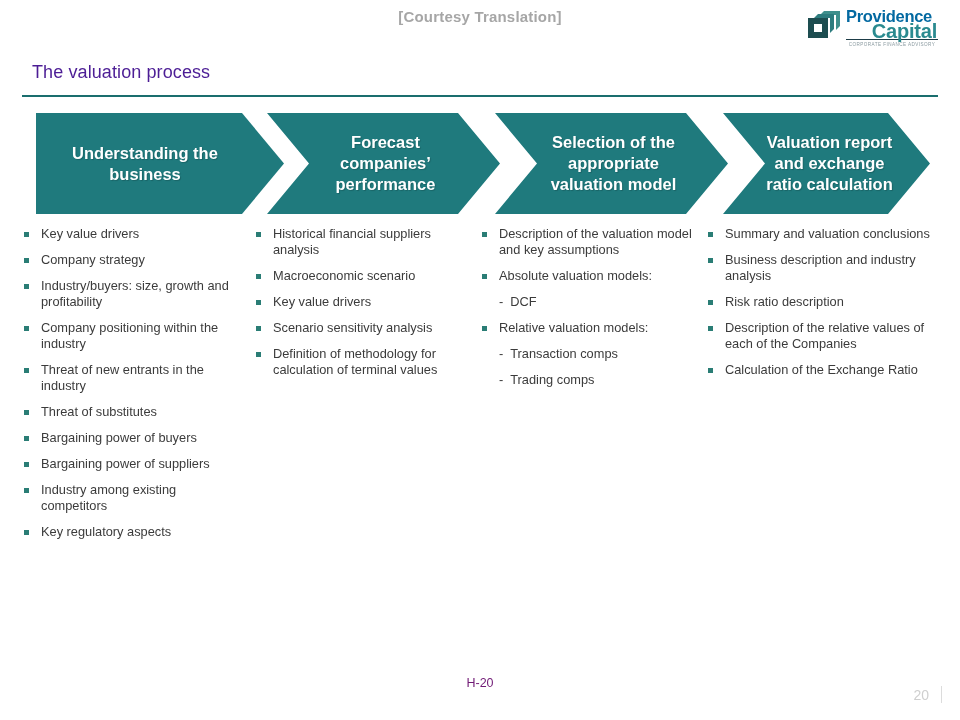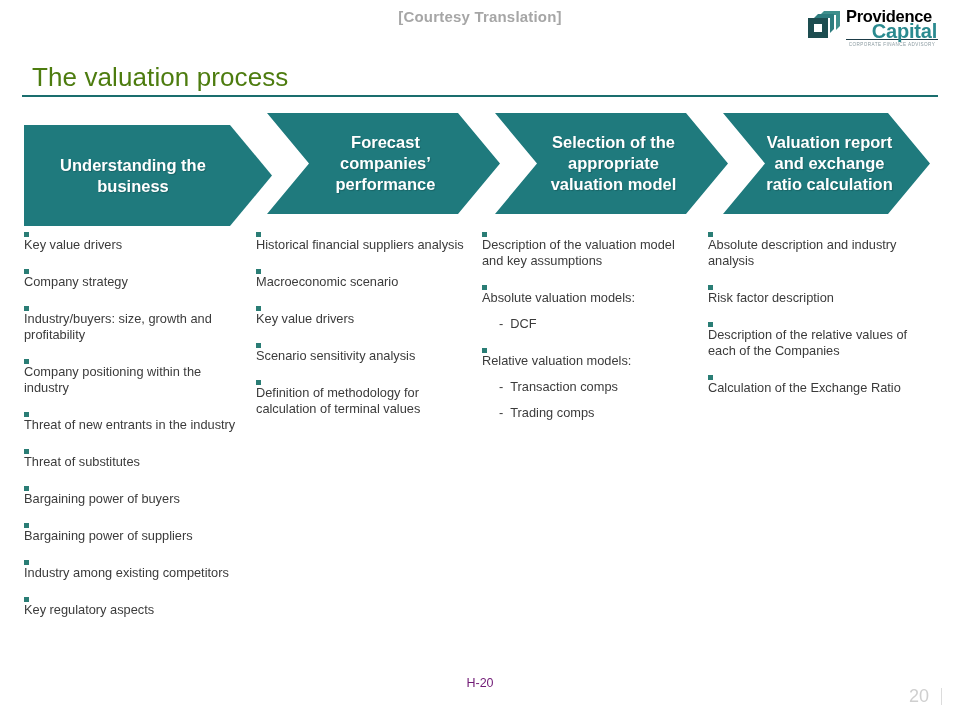--- a/index.html
+++ b/index.html
@@ -44,21 +44,21 @@
   }
   .logo-text {
     position: absolute;
     left: 40px;
     top: 0;
     width: 92px;
   }
   .logo-word-providence {
     font-size: 16.5px;
     font-weight: bold;
-    color: #000000;
+    color: #0369a1;
     line-height: 15px;
     letter-spacing: -0.3px;
     display: block;
   }
   .logo-word-capital {
     font-size: 20px;
     font-weight: bold;
     color: #2a8a8f;
     line-height: 14px;
     letter-spacing: -0.2px;
@@ -78,22 +78,22 @@
     display: block;
     text-align: center;
     white-space: nowrap;
   }
 
   
   .slide-title {
     position: absolute;
     left: 32px;
     top: 62px;
-    font-size: 26px;
-    color: #4d7c0f;
+    font-size: 18px;
+    color: #4c1d95;
     letter-spacing: 0.1px;
   }
   .title-rule {
     position: absolute;
     left: 22px;
     top: 95px;
     width: 916px;
     height: 2px;
     background: #1a6e6e;
   }
@@ -118,24 +118,23 @@
   }
   .chev-label {
     color: #ffffff;
     font-size: 16.5px;
     font-weight: bold;
     text-align: center;
     line-height: 21px;
     text-shadow: 1px 1px 1px rgba(0,0,0,0.18);
   }
   .chev-1 {
-    left: 0;
+    left: 12px;
     width: 248px;
     clip-path: polygon(0 0, 206px 0, 248px 50.5px, 206px 101px, 0 101px);
-    margin-top: 12px;
   }
   .chev-1 .chev-label { padding-right: 30px; }
   .chev-2 {
     left: 243px;
     width: 233px;
     clip-path: polygon(0 0, 191px 0, 233px 50.5px, 191px 101px, 0 101px, 42px 50.5px);
   }
   .chev-2 .chev-label { padding-left: 30px; padding-right: 26px; }
   .chev-3 {
     left: 471px;
@@ -164,21 +163,20 @@
   }
   .col-1 { width: 232px; }
   .col-2 { width: 226px; }
   .col-3 { width: 226px; }
   .col-4 { width: 236px; }
 
   .bullet-item {
     display: flex;
     align-items: flex-start;
     margin-bottom: 10px;
-    flex-direction: column;
   }
   .bullet-marker {
     flex: 0 0 auto;
     width: 5px;
     height: 5px;
     background: #2a7d75;
     margin-top: 6px;
     margin-right: 12px;
   }
   .bullet-text {
@@ -210,21 +208,21 @@
     text-align: center;
     font-size: 12.5px;
     color: #701a75;
   }
   .page-number-group {
     position: absolute;
     right: 18px;
     top: 686px;
     display: flex;
     align-items: center;
-    font-size: 18px;
+    font-size: 14px;
     color: #cfcfcf;
   }
   .page-number { margin-right: 12px; }
   .page-divider {
     width: 1px;
     height: 17px;
     background: #dcdcdc;
   }
 </style>
 </head>
@@ -352,25 +350,29 @@
         <span class="bullet-text">Transaction comps</span>
       </div>
       <div class="subbullet-item">
         <span class="subbullet-marker">-</span>
         <span class="bullet-text">Trading comps</span>
       </div>
     </div>
   <div class="column col-4">
       <div class="bullet-item">
         <span class="bullet-marker"></span>
-        <span class="bullet-text">Absolute description and industry analysis</span>
-      </div>
-      <div class="bullet-item">
-        <span class="bullet-marker"></span>
-        <span class="bullet-text">Risk factor description</span>
+        <span class="bullet-text">Summary and valuation conclusions</span>
+      </div>
+      <div class="bullet-item">
+        <span class="bullet-marker"></span>
+        <span class="bullet-text">Business description and industry analysis</span>
+      </div>
+      <div class="bullet-item">
+        <span class="bullet-marker"></span>
+        <span class="bullet-text">Risk ratio description</span>
       </div>
       <div class="bullet-item">
         <span class="bullet-marker"></span>
         <span class="bullet-text">Description of the relative values of each of the Companies</span>
       </div>
       <div class="bullet-item">
         <span class="bullet-marker"></span>
         <span class="bullet-text">Calculation of the Exchange Ratio</span>
       </div>
     </div>

